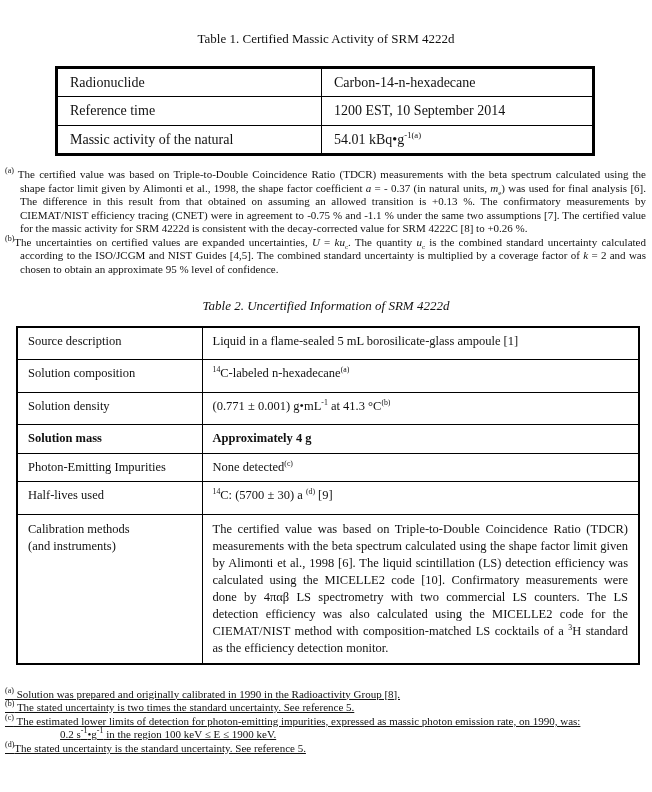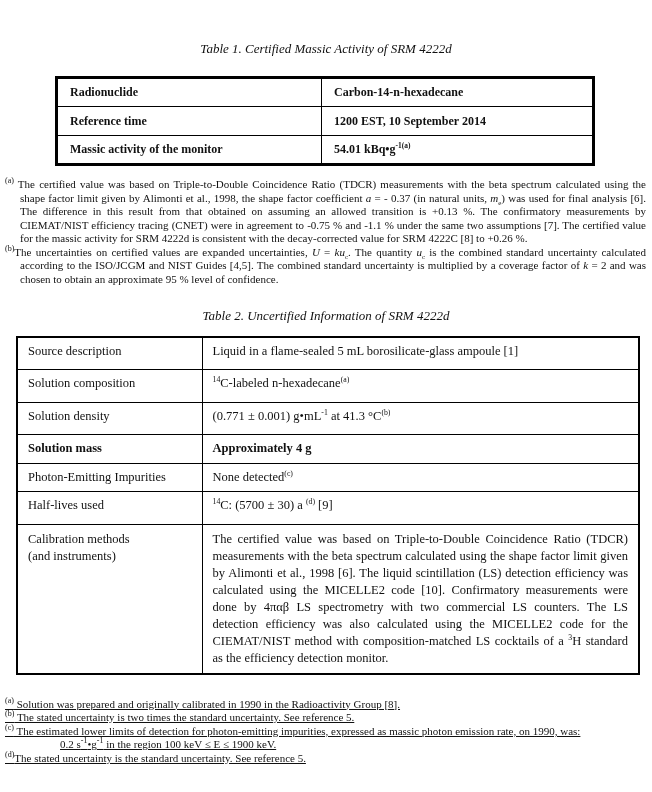--- a/index.html
+++ b/index.html
@@ -11,34 +11,34 @@
     font-family: "Liberation Serif", serif;
     overflow: hidden;
   }
   .page { width: 652px; height: 792px; position: relative; }
 
   .table-title {
     text-align: center;
     font-size: 13px;
     line-height: 15px;
   }
-  .title1 { padding-top: 41px; font-style: italic; }
+  .title1 { padding-top: 31px; }
   .title2 { margin-top: 22px; margin-bottom: 13px; font-style: italic; }
 
   
   table.t1 {
     border-collapse: collapse;
     margin: 20px 0 0 55px;
     width: 540px;
     border: 3px solid #000;
   }
   table.t1 td {
     border: 1px solid #000;
-    font-weight: bold;
-    font-size: 12px;
+    font-weight: normal;
+    font-size: 14px;
     height: 29px;
     padding: 0 12px;
     vertical-align: middle;
   }
   table.t1 td.c1 { width: 265px; }
 
   sup { font-size: 62%; line-height: 0; }
   sub { font-size: 62%; line-height: 0; }
   i { font-style: italic; }
 
@@ -107,21 +107,21 @@
     <tbody>
       <tr>
         <td class="c1">Radionuclide</td>
         <td>Carbon-14-n-hexadecane</td>
       </tr>
       <tr>
         <td class="c1">Reference time</td>
         <td>1200 EST, 10 September 2014</td>
       </tr>
       <tr>
-        <td class="c1">Massic activity of the monitor</td>
+        <td class="c1">Massic activity of the natural</td>
         <td><span>54.01 kBq•g</span><sup>-1(a)</sup></td>
       </tr>
     </tbody>
   </table>
 
   <div class="fnblock1">
     <p class="fn"><sup>(a)</sup><span> The certified value was based on Triple-to-Double Coincidence Ratio (TDCR) measurements with the beta spectrum calculated using the shape factor limit given by Alimonti et al., 1998, the shape factor coefficient </span><i>a</i><span> = - 0.37 (in natural units, </span><i>m</i><sub>e</sub><span>) was used for final analysis [6].  The difference in this result from that obtained on assuming an allowed transition is +0.13 %.  The confirmatory measurements by CIEMAT/NIST efficiency tracing (CNET) were in agreement to -0.75 % and -1.1 % under the same two assumptions [7].  The certified value for the massic activity for SRM 4222d is consistent with the decay-corrected value for SRM 4222C [8] to +0.26 %.</span></p>
     <p class="fn"><sup>(b)</sup><span>The uncertainties on certified values are expanded uncertainties, </span><i>U</i><span> = </span><i>ku</i><sub>c</sub><span>. The quantity </span><i>u</i><sub>c</sub><span> is the combined standard uncertainty calculated according to the ISO/JCGM and NIST Guides [4,5].  The combined standard uncertainty is multiplied by a coverage factor of </span><i>k</i><span> = 2 and was chosen to obtain an approximate 95 % level of confidence.</span></p>
   </div>
 

